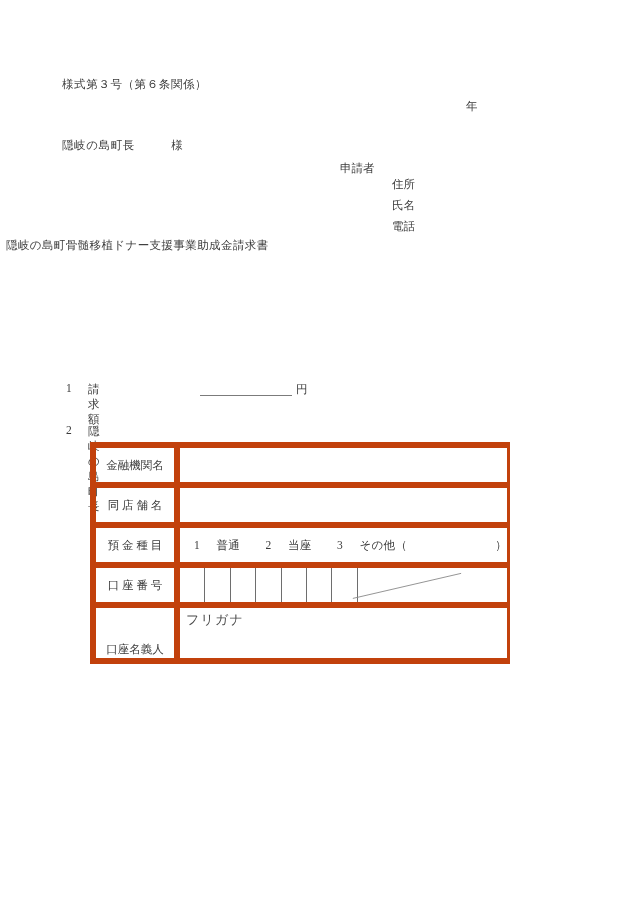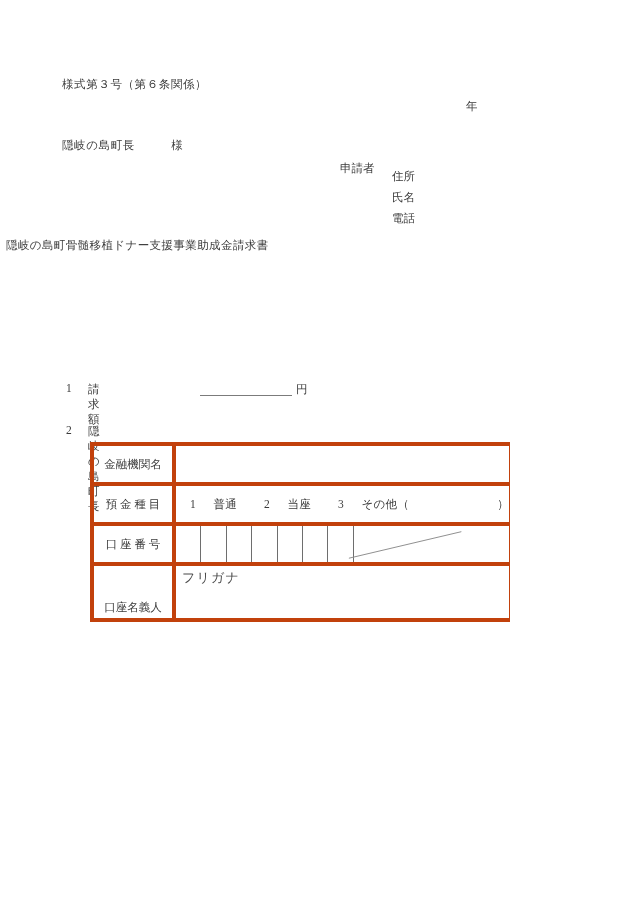--- a/index.html
+++ b/index.html
@@ -28,21 +28,21 @@
   
   .t { position: absolute; white-space: pre; line-height: 1.1; }
 
   .form-no      { left: 62px;  top: 78px;  letter-spacing: 0.6px; }
   .date-line    { left: 466px; top: 100px; letter-spacing: 0.5px; }
   .addressee    { left: 62px;  top: 139px; letter-spacing: 0.6px; }
 
   .applicant-block { position: absolute; left: 340px; top: 161px; }
   .applicant-row   { position: relative; height: 21px; white-space: pre; }
   .applicant-label { position: absolute; left: 0;  top: 0; }
-  .applicant-field { position: absolute; left: 52px; top: 8px; }
+  .applicant-field { position: absolute; left: 52px; top: 16px; }
   .seal-mark       { position: absolute; left: 200px; top: -1px; font-size: 12px; }
 
   .doc-title {
     position: absolute;
     left: 0; right: 0;
     top: 238px;
     text-align: left;
     letter-spacing: 0.4px;
   }
   .doc-title span { display: inline-block; margin-left: 6px; }
@@ -78,21 +78,21 @@
   
   .account-table {
     position: absolute;
     left: 90px;
     top: 442px;
     width: 423px;
     border-collapse: collapse;
     table-layout: fixed;
   }
   .account-table td {
-    border: 4px solid #c2410c;
+    border: 6px solid #c2410c;
     padding: 0;
     vertical-align: middle;
   }
   .row-label {
     width: 78px;
     text-align: center;
     font-size: 11.5px;
   }
   .row-value { position: relative; }
 
@@ -196,20 +196,24 @@
     <span class="label">隠岐の島町長</span>
   </div>
 
   <table class="account-table">
     <tbody>
       <tr class="r-bank">
         <td class="row-label">金融機関名</td>
         <td class="row-value"></td>
       </tr>
 
+      <tr class="r-branch">
+        <td class="row-label">同 店 舗 名</td>
+        <td class="row-value"></td>
+      </tr>
 
       <tr class="r-type">
         <td class="row-label">預 金 種 目</td>
         <td class="row-value">
           <div class="type-options">
             <span class="opt-n">1</span>
             <span class="gap1"></span>
             <span class="opt-t">普通</span>
             <span class="gap2"></span>
             <span class="opt-n">2</span>

